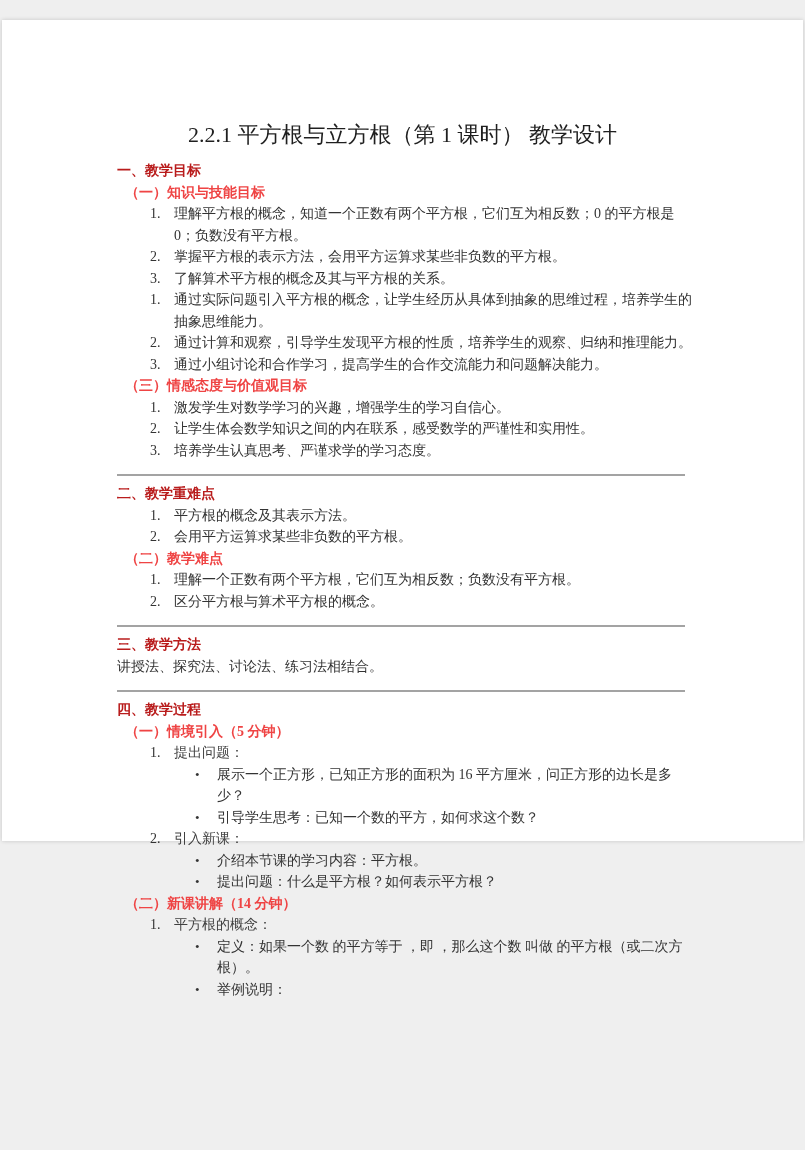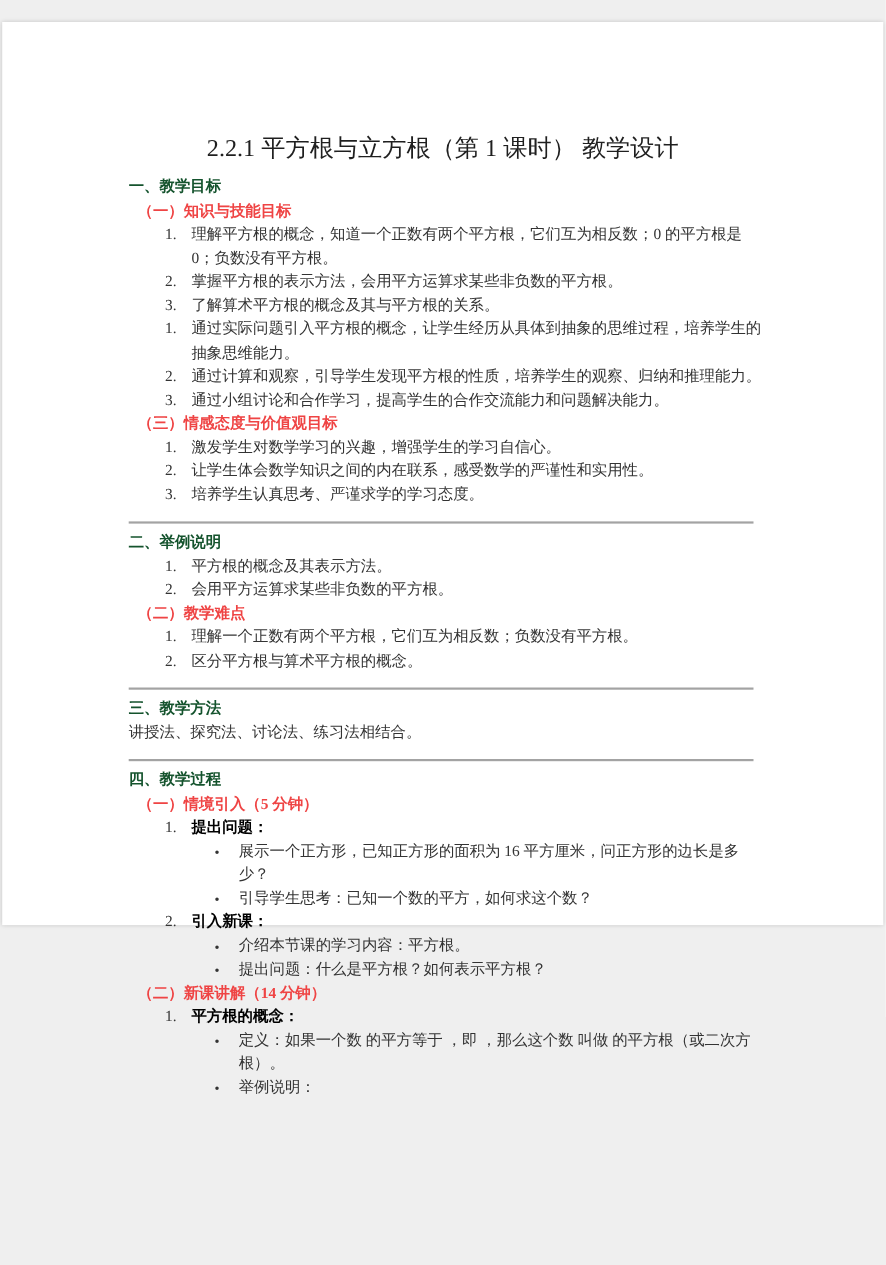--- a/index.html
+++ b/index.html
@@ -31,35 +31,35 @@
     margin-left: 115px;
     width: 575px;
     margin-top: 10px;
     font-size: 14px;
     line-height: 21.5px;
     color: #333333;
     font-family: "Liberation Serif", "Liberation Sans", sans-serif;
   }
   .h2 {
     font-weight: 700;
-    color: #14532d;
+    color: #b91c1c;
   }
   .h3 {
     font-weight: 700;
     color: #ef4444;
     padding-left: 8px;
   }
   .oli { display: flex; }
   .num {
     flex: 0 0 24px;
     margin-left: 33px;
     font-family: "Liberation Serif", serif;
   }
   .itext { flex: 1; }
-  .ilabel { font-weight: 700; color: #000000; }
+  .ilabel { font-weight: 400; color: #404040; }
   .bli { display: flex; }
   .dot {
     flex: 0 0 22px;
     margin-left: 78px;
     font-size: 13px;
   }
   .btext { flex: 1; }
   .divider {
     height: 2px;
     width: 568px;
@@ -122,21 +122,21 @@
         <div class="oli">
           <span class="num">3.</span>
           <span class="itext">培养学生认真思考、严谨求学的学习态度。</span>
         </div>
       </div>
     </div>
 
     <div class="divider"></div>
 
     <div>
-      <div class="h2">二、举例说明</div>
+      <div class="h2">二、教学重难点</div>
 
       <div>
         <div class="oli">
           <span class="num">1.</span>
           <span class="itext">平方根的概念及其表示方法。</span>
         </div>
         <div class="oli">
           <span class="num">2.</span>
           <span class="itext">会用平方运算求某些非负数的平方根。</span>
         </div>

